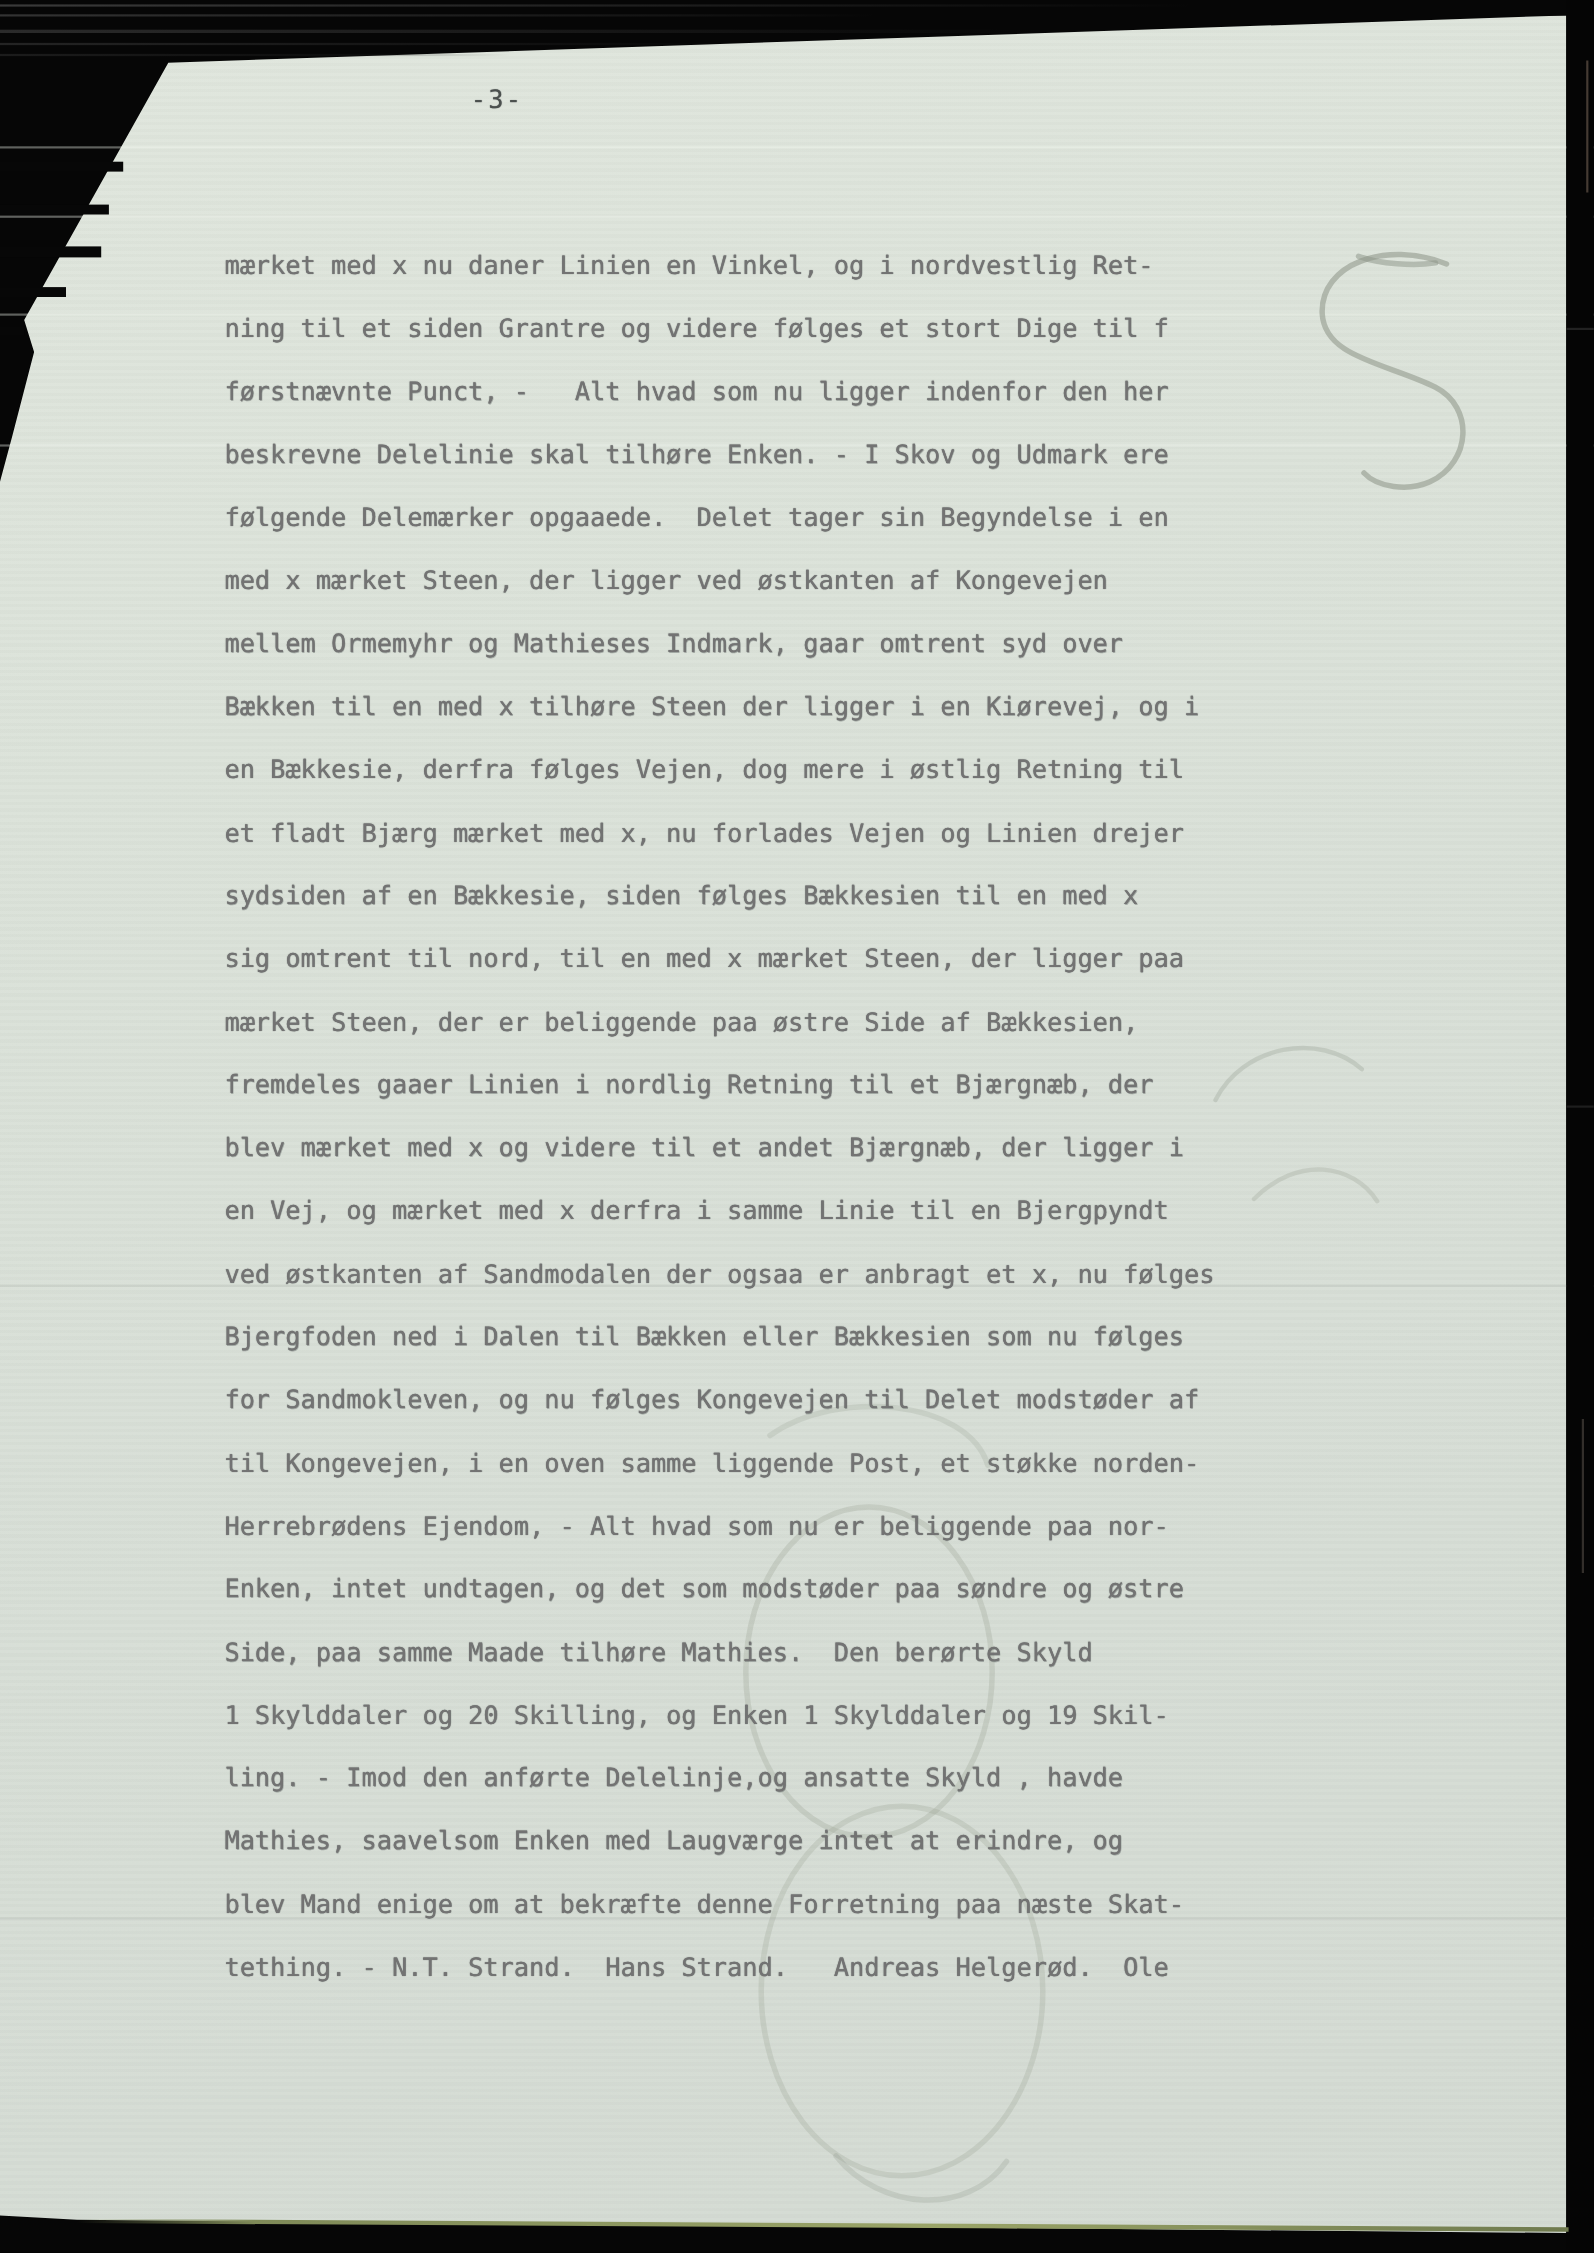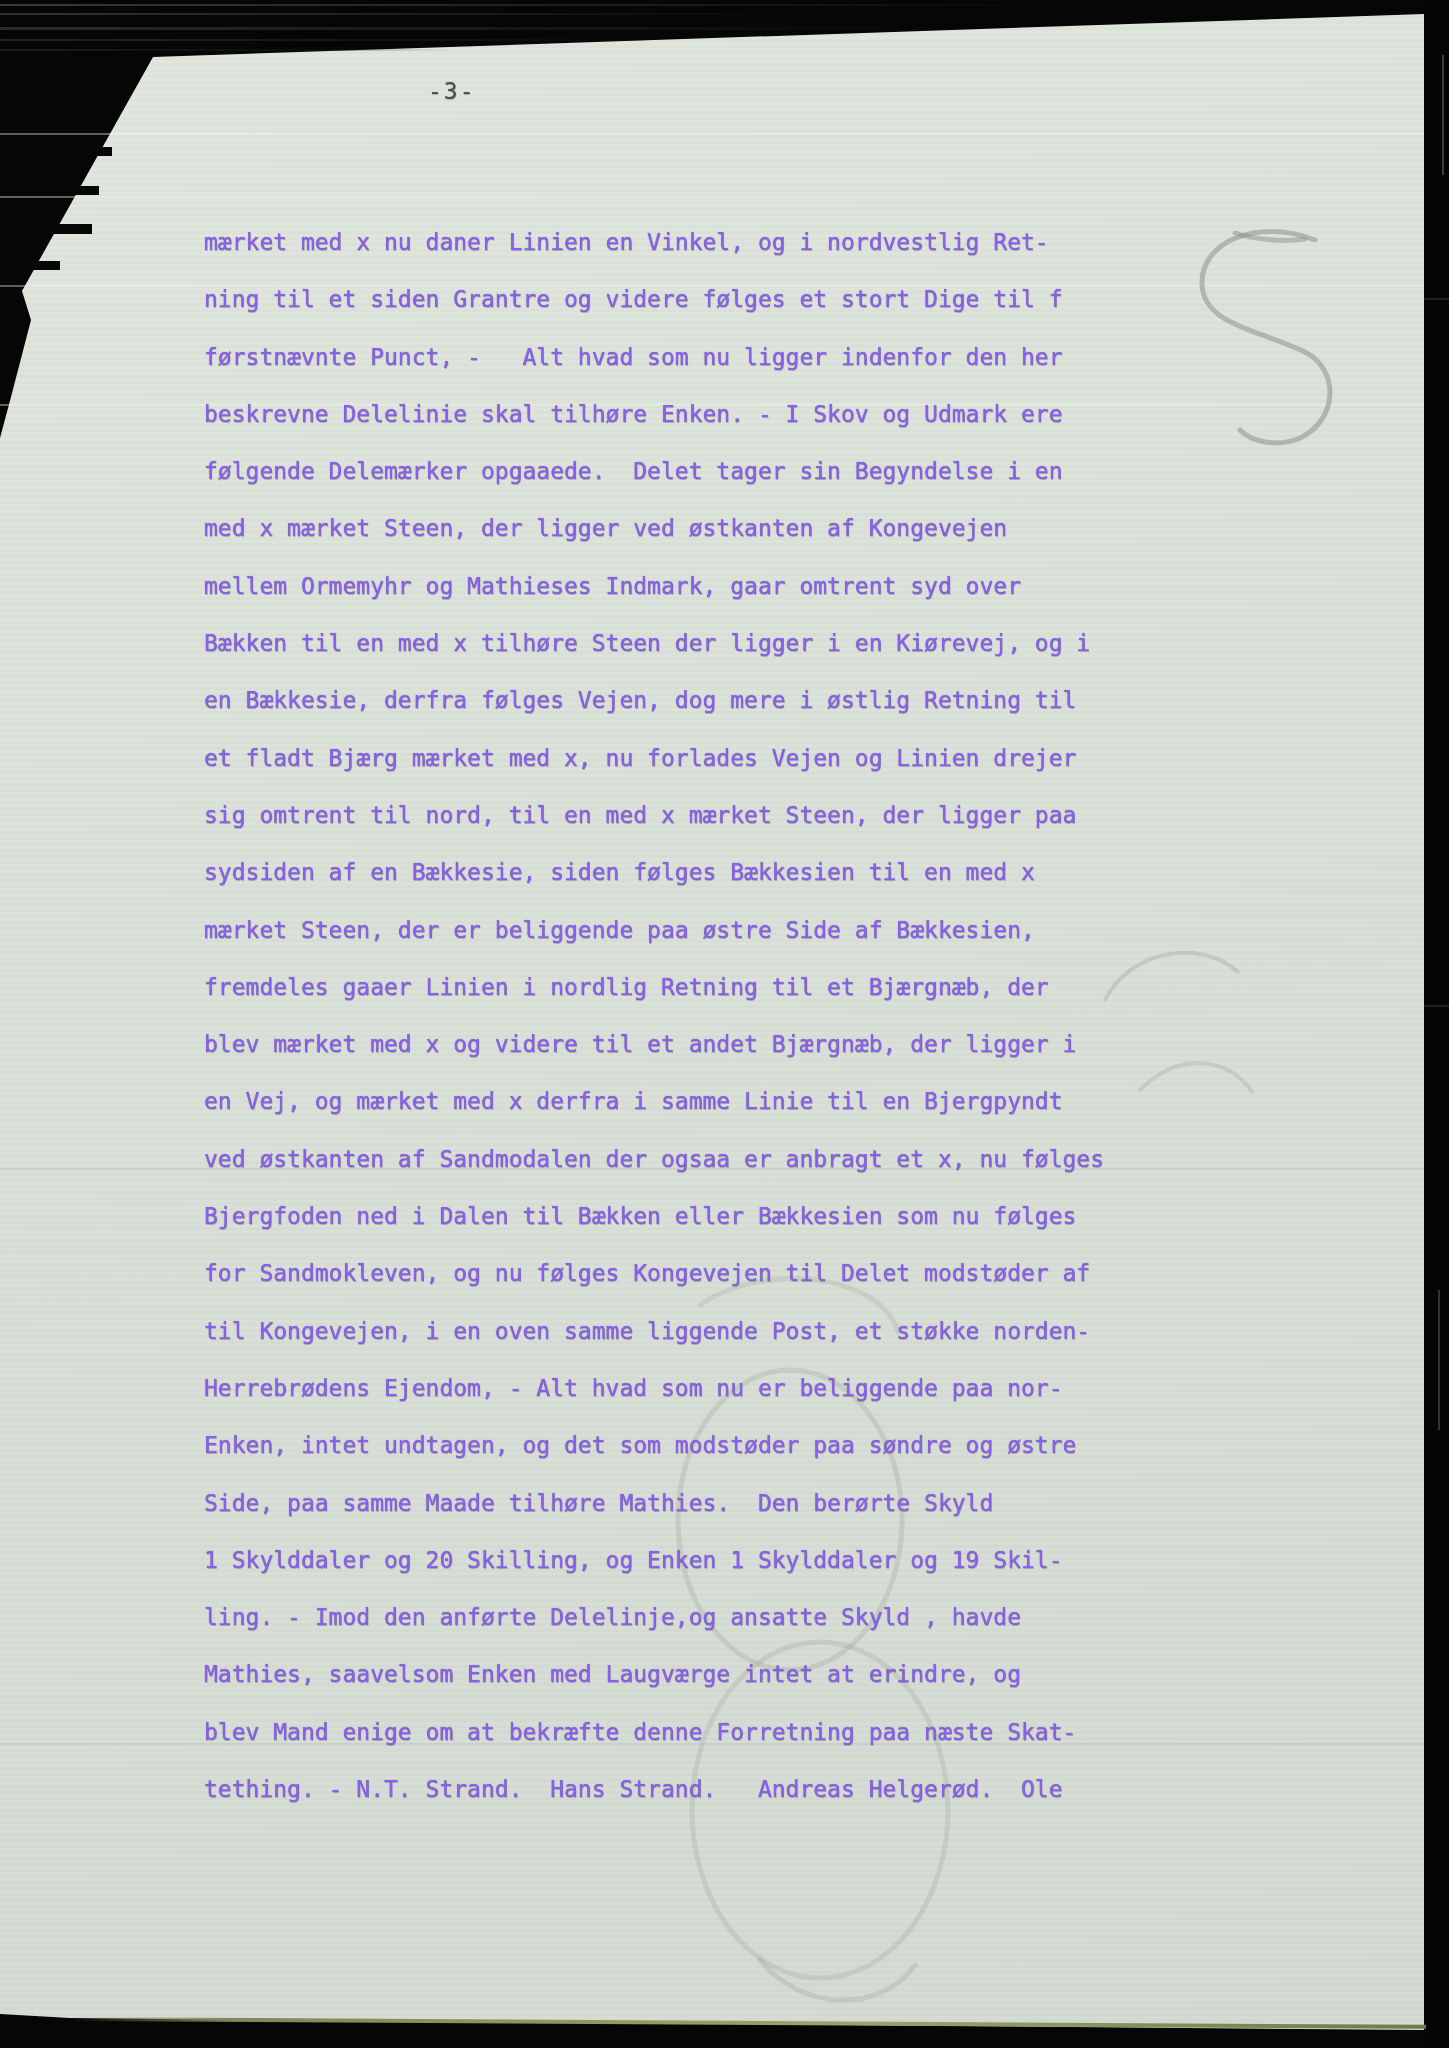--- a/index.html
+++ b/index.html
@@ -41,21 +41,21 @@
   }
   
   .page-num{
     position:absolute;left:428px;top:78px;
     font-size:23px;letter-spacing:2px;color:#4b504e;white-space:pre;
     text-shadow:0 0 1px rgba(42,47,49,.55),.5px .5px 0 rgba(42,47,49,.22);
   }
   .text-block{position:absolute;left:204px;top:229px;filter:blur(.25px);}
   .line{
     height:57.3px;font-size:23px;line-height:26px;white-space:pre;
-    color:#8b5cf6;
+    color:#737373;
     text-shadow:0 0 1px rgba(40,45,47,.6),.5px .5px 0 rgba(40,45,47,.25);
   }
   .scribbles{position:absolute;left:0;top:0;pointer-events:none;}
 </style>
 </head>
 <body>
 
 <div class="scan">
 
   <div class="paper"></div>
@@ -105,22 +105,22 @@
     <div class="line">mærket med x nu daner Linien en Vinkel, og i nordvestlig Ret-</div>
     <div class="line">ning til et siden Grantre og videre følges et stort Dige til f</div>
     <div class="line">førstnævnte Punct, -   Alt hvad som nu ligger indenfor den her</div>
     <div class="line">beskrevne Delelinie skal tilhøre Enken. - I Skov og Udmark ere</div>
     <div class="line">følgende Delemærker opgaaede.  Delet tager sin Begyndelse i en</div>
     <div class="line">med x mærket Steen, der ligger ved østkanten af Kongevejen</div>
     <div class="line">mellem Ormemyhr og Mathieses Indmark, gaar omtrent syd over</div>
     <div class="line">Bækken til en med x tilhøre Steen der ligger i en Kiørevej, og i</div>
     <div class="line">en Bækkesie, derfra følges Vejen, dog mere i østlig Retning til</div>
     <div class="line">et fladt Bjærg mærket med x, nu forlades Vejen og Linien drejer</div>
+    <div class="line">sydsiden af en Bækkesie, siden følges Bækkesien til en med x</div>
     <div class="line">sig omtrent til nord, til en med x mærket Steen, der ligger paa</div>
-    <div class="line">sydsiden af en Bækkesie, siden følges Bækkesien til en med x</div>
     <div class="line">mærket Steen, der er beliggende paa østre Side af Bækkesien,</div>
     <div class="line">fremdeles gaaer Linien i nordlig Retning til et Bjærgnæb, der</div>
     <div class="line">blev mærket med x og videre til et andet Bjærgnæb, der ligger i</div>
     <div class="line">en Vej, og mærket med x derfra i samme Linie til en Bjergpyndt</div>
     <div class="line">ved østkanten af Sandmodalen der ogsaa er anbragt et x, nu følges</div>
     <div class="line">Bjergfoden ned i Dalen til Bækken eller Bækkesien som nu følges</div>
     <div class="line">for Sandmokleven, og nu følges Kongevejen til Delet modstøder af</div>
     <div class="line">til Kongevejen, i en oven samme liggende Post, et støkke norden-</div>
     <div class="line">Herrebrødens Ejendom, - Alt hvad som nu er beliggende paa nor-</div>
     <div class="line">Enken, intet undtagen, og det som modstøder paa søndre og østre</div>

